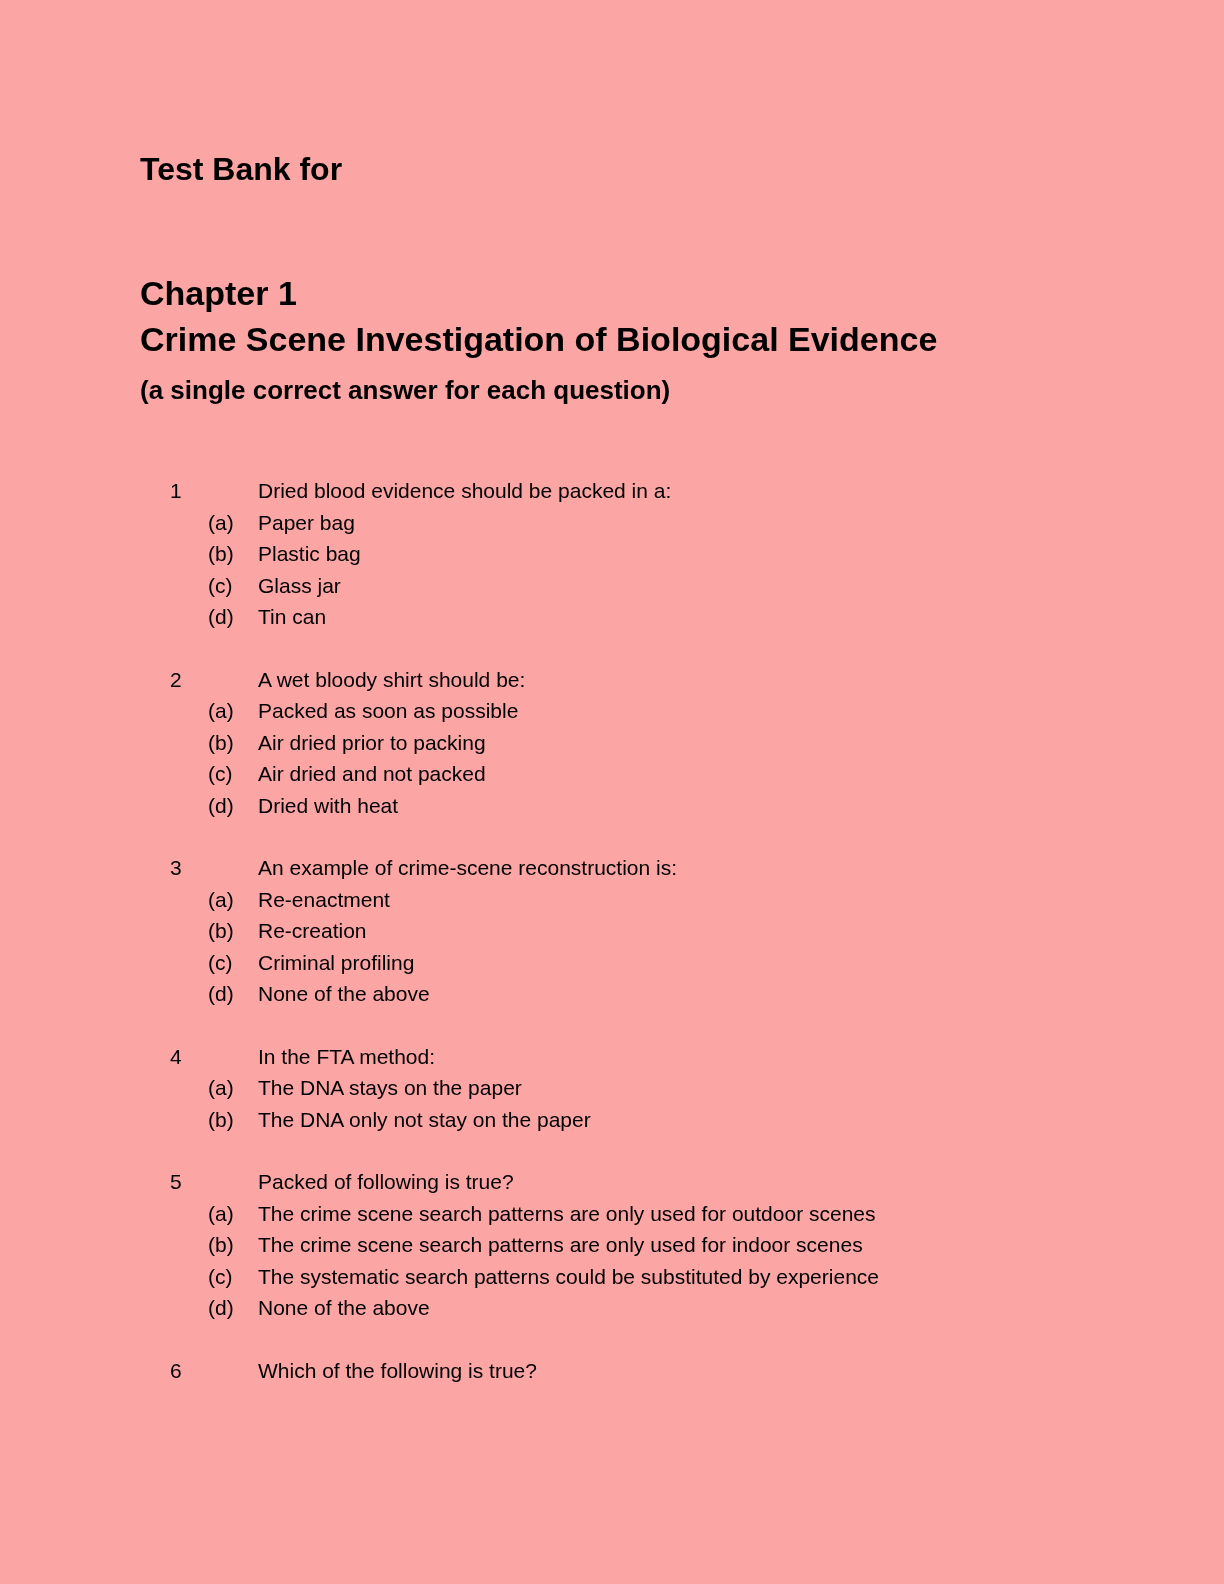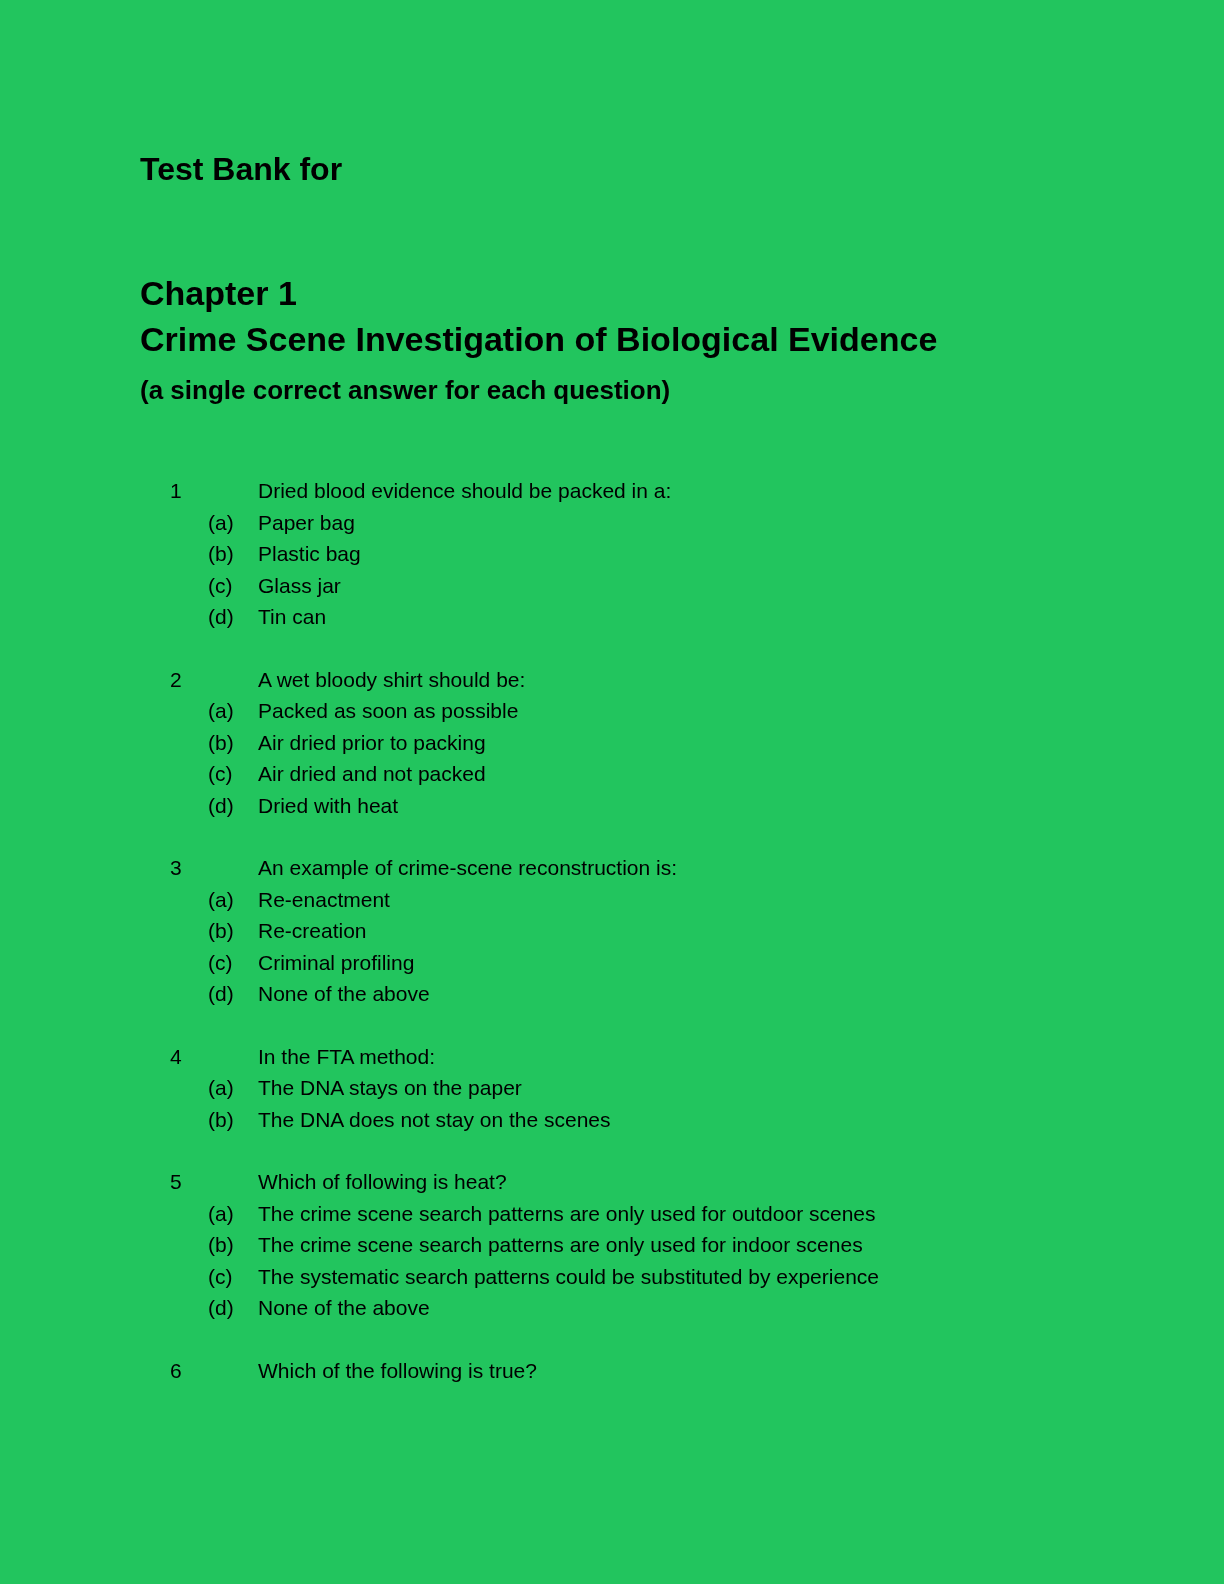--- a/index.html
+++ b/index.html
@@ -8,21 +8,21 @@
     height: 1584px;
     background: #ffffff;
     font-family: "Liberation Sans", sans-serif;
     color: #000000;
     -webkit-font-smoothing: antialiased;
   }
   .page {
     position: relative;
     width: 1224px;
     height: 1584px;
-    background: #22c55e;
+    background: #fca5a5;
     overflow: hidden;
     box-sizing: border-box;
     padding-top: 146px;
   }
   .doc-title {
     margin: 0 60px 0 140px;
     font-size: 32px;
     line-height: 46px;
     font-weight: 700;
   }
@@ -180,29 +180,29 @@
       <div class="q-text">In the FTA method:</div>
     </div>
     <div>
   <div class="opt-row">
     <div class="opt-letter">(a)</div>
     <div class="opt-text">The DNA stays on the paper</div>
   </div>
 
   <div class="opt-row">
     <div class="opt-letter">(b)</div>
-    <div class="opt-text">The DNA does not stay on the scenes</div>
+    <div class="opt-text">The DNA only not stay on the paper</div>
   </div>
 </div>
   </div>
 
   <div class="question">
     <div class="q-row">
       <div class="q-num">5</div>
-      <div class="q-text">Which of following is heat?</div>
+      <div class="q-text">Packed of following is true?</div>
     </div>
     <div>
   <div class="opt-row">
     <div class="opt-letter">(a)</div>
     <div class="opt-text">The crime scene search patterns are only used for outdoor scenes</div>
   </div>
 
   <div class="opt-row">
     <div class="opt-letter">(b)</div>
     <div class="opt-text">The crime scene search patterns are only used for indoor scenes</div>

